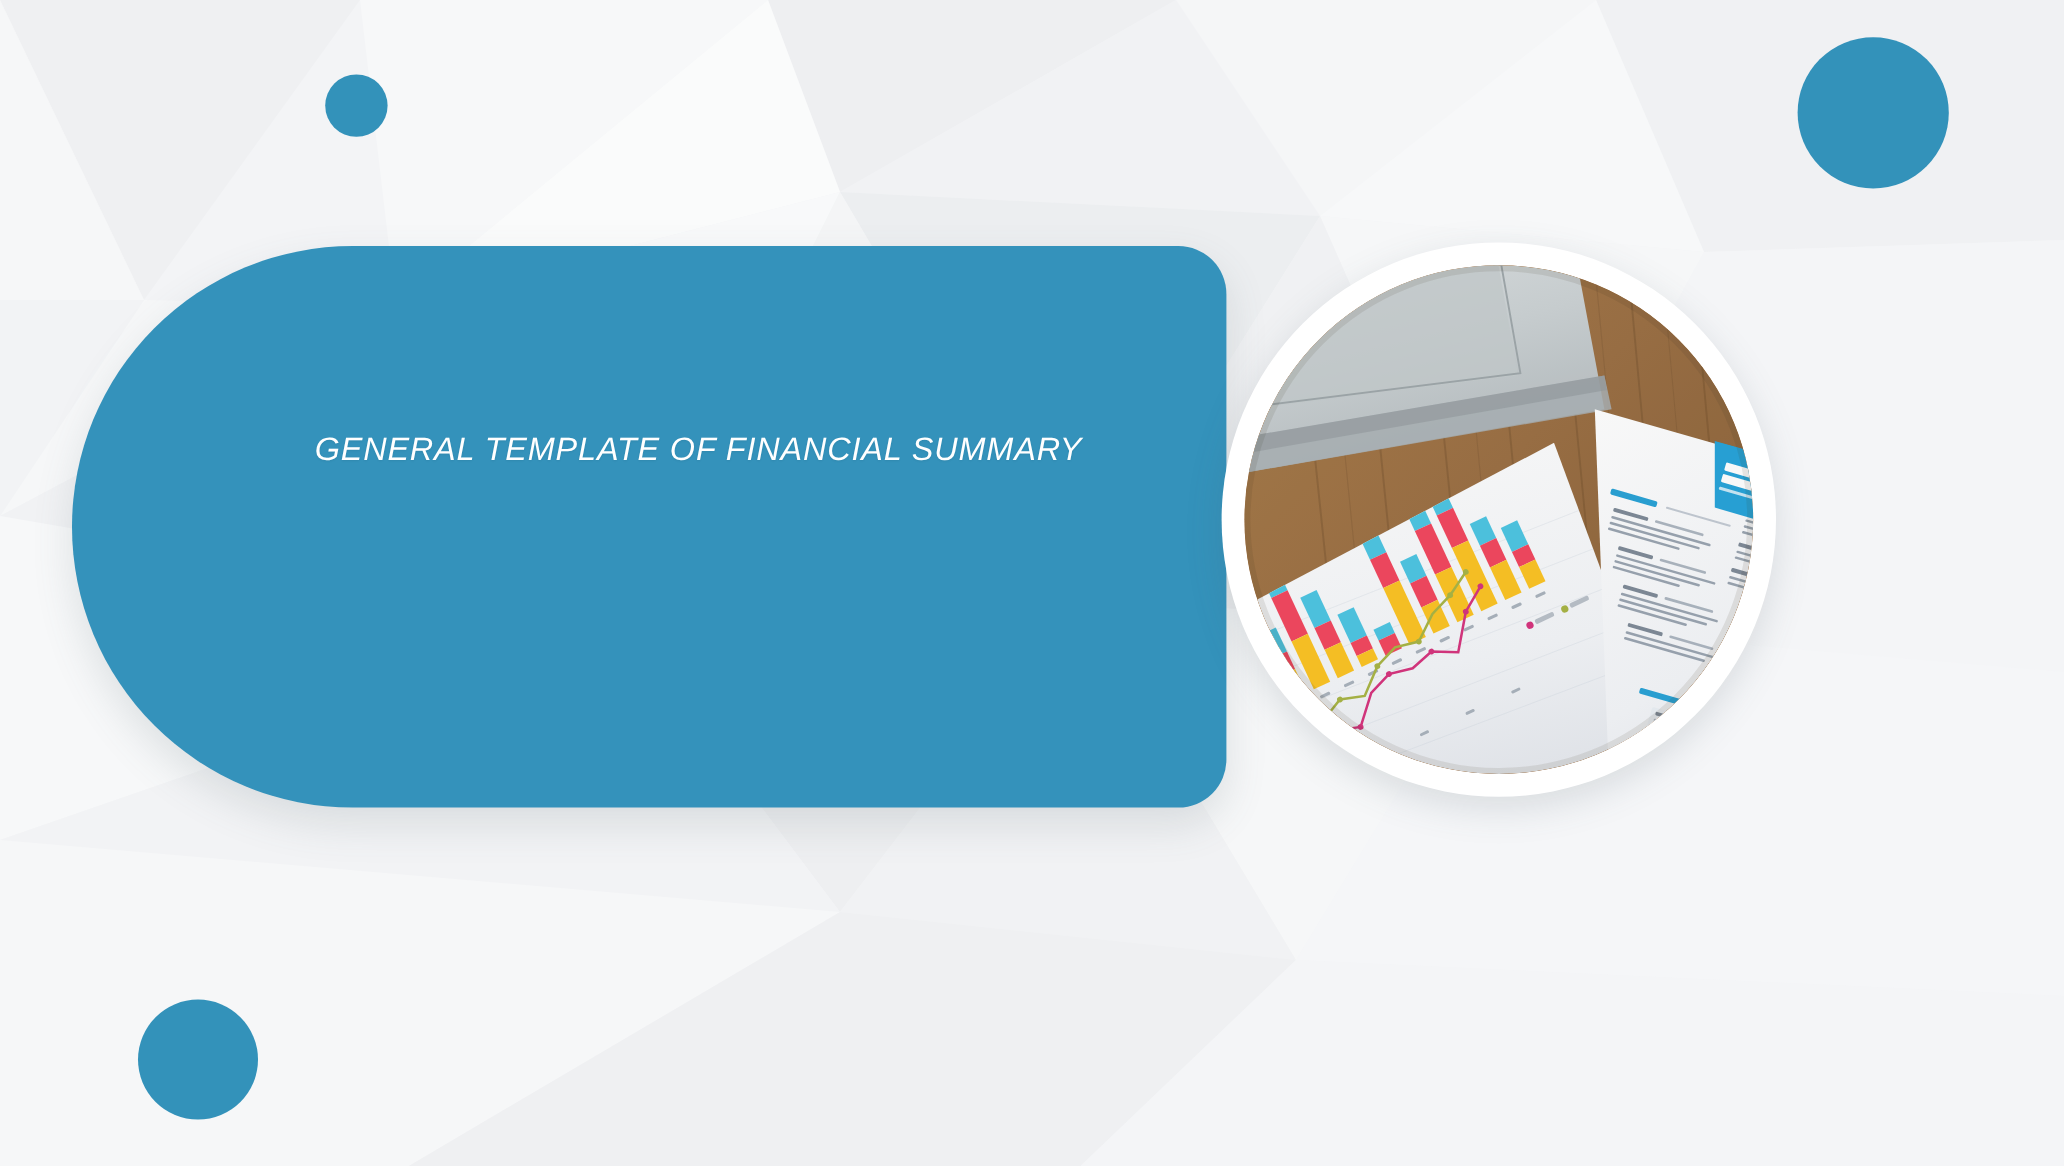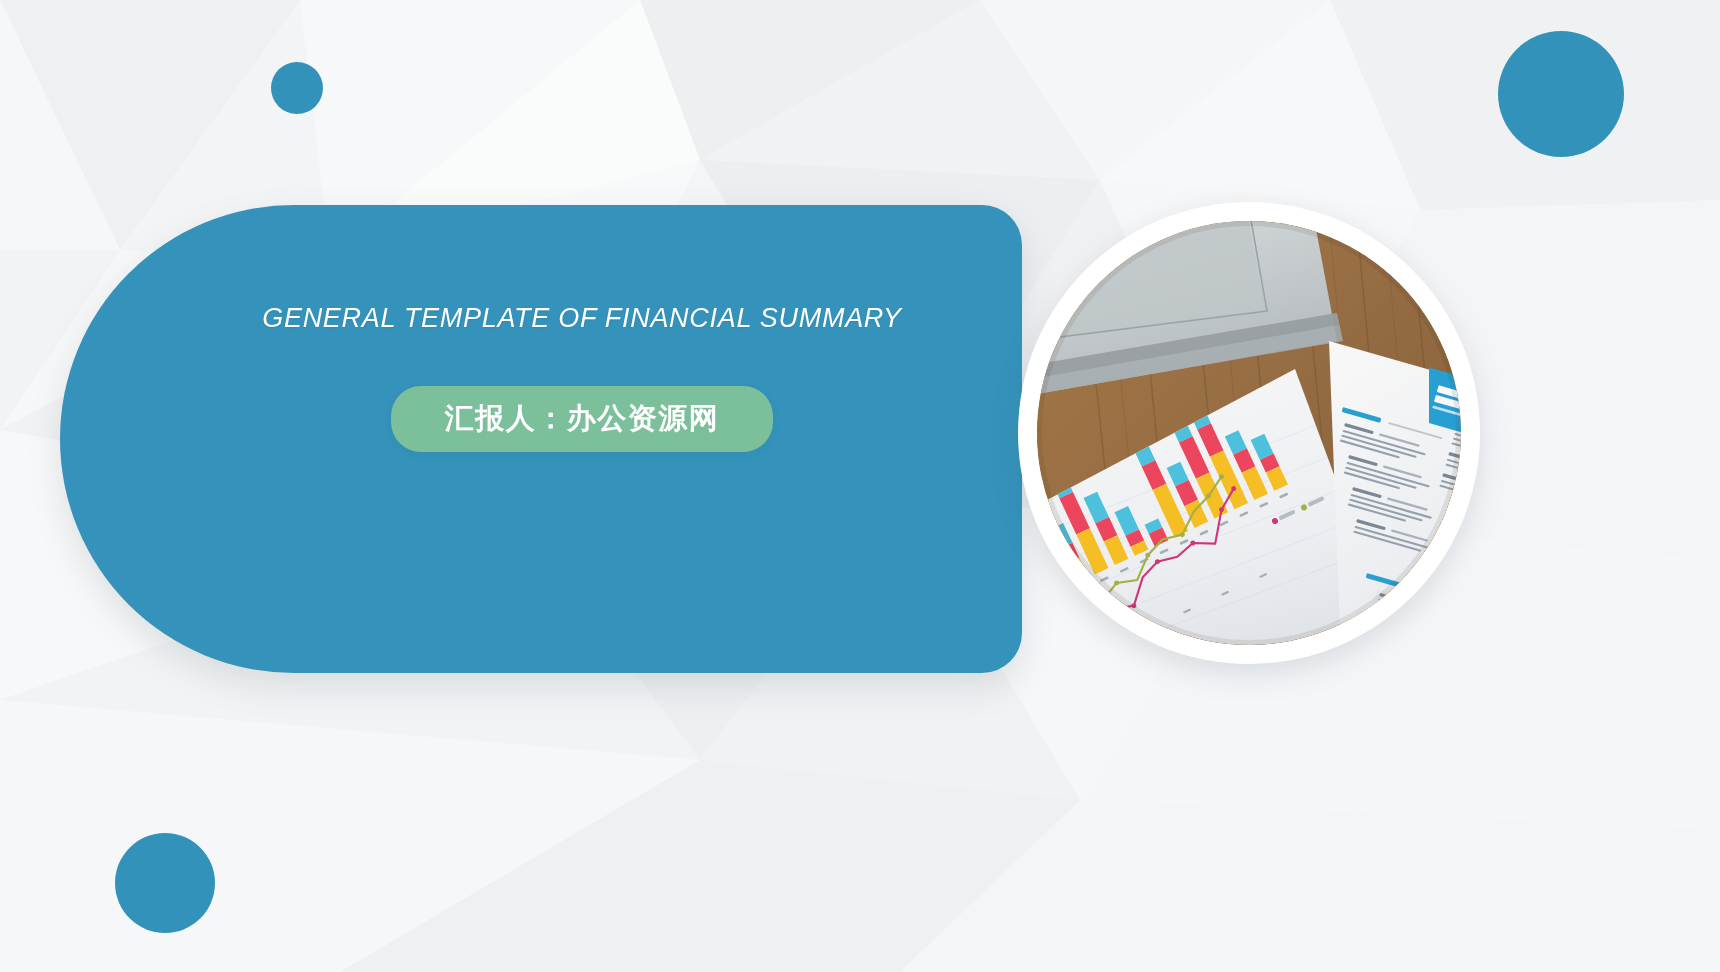--- a/index.html
+++ b/index.html
@@ -162,21 +162,20 @@
   </svg>
 
   <div class="dot dot-tl"></div>
   <div class="dot dot-tr"></div>
   <div class="dot dot-bl"></div>
 
   <div class="panel"></div>
 
   <div class="panel-inner" style="left:60px; top:205px; height:344px;text-align:right;">
     <div class="subtitle-en">GENERAL TEMPLATE OF FINANCIAL SUMMARY</div>
-    <div class="presenter-pill">汇报人：办公资源网</div>
   </div>
 
   <div class="photo-ring">
     <div class="photo-clip">
       <svg class="photo-svg" viewBox="0 0 424 424">
         <defs>
           <linearGradient id="woodg" x1="0" y1="0" x2="1" y2="1">
             <stop offset="0%" stop-color="#b2834f"></stop>
             <stop offset="45%" stop-color="#a3764a"></stop>
             <stop offset="100%" stop-color="#8e6439"></stop>

